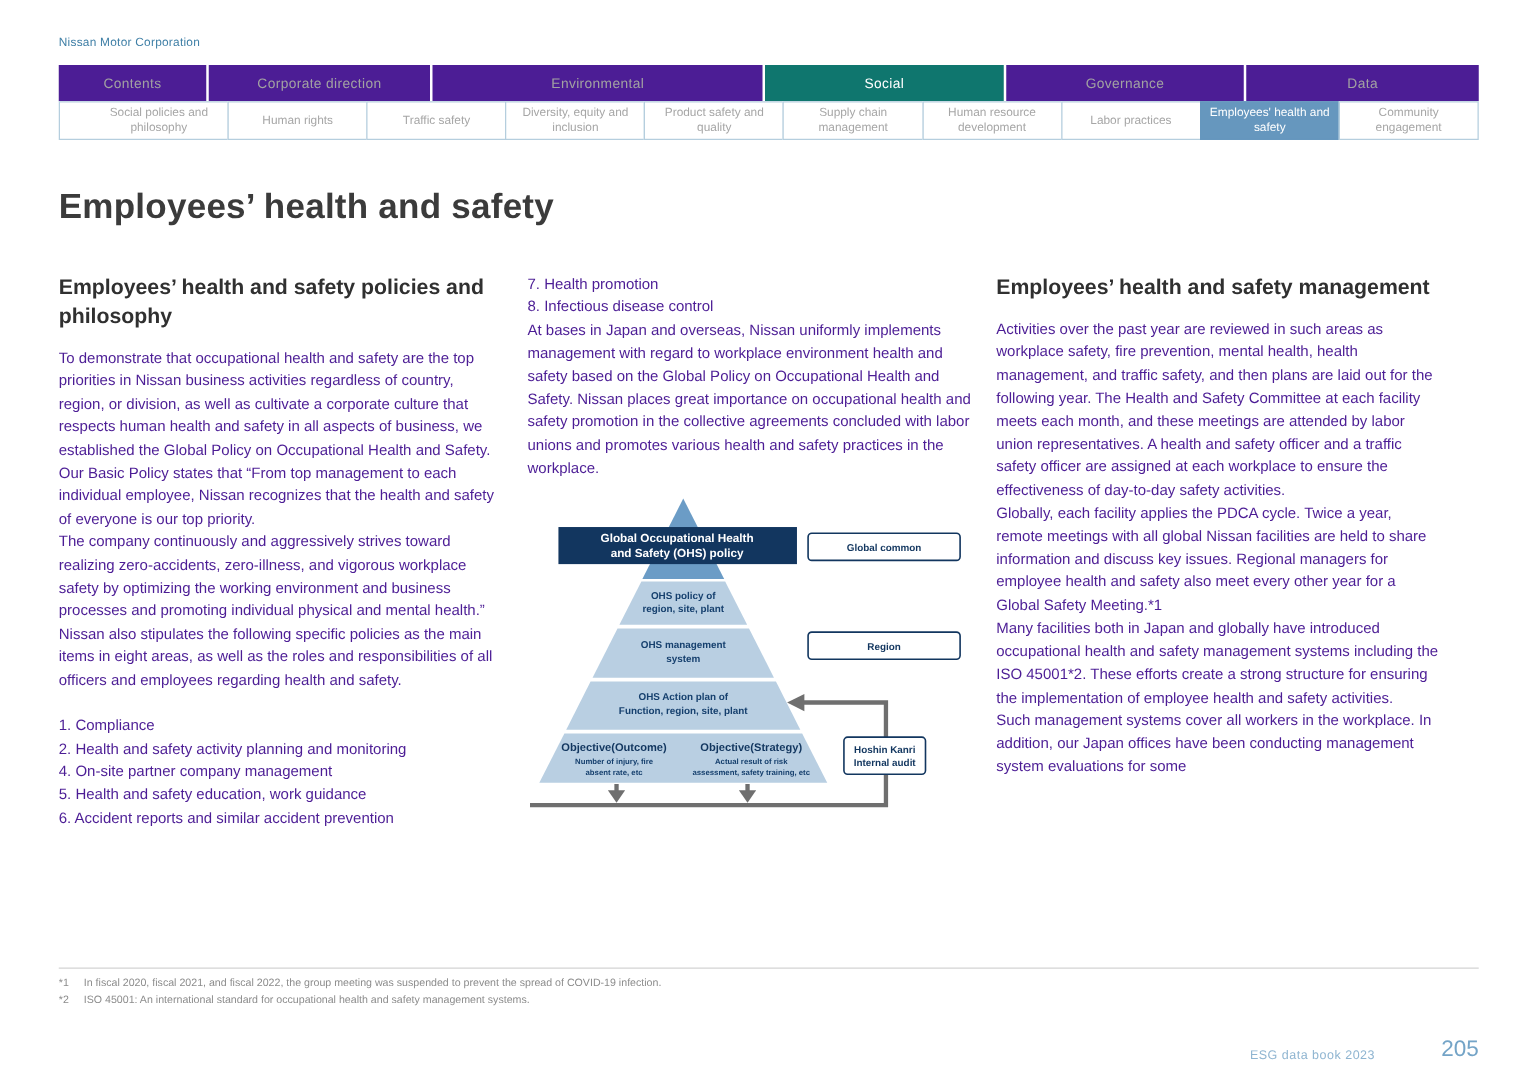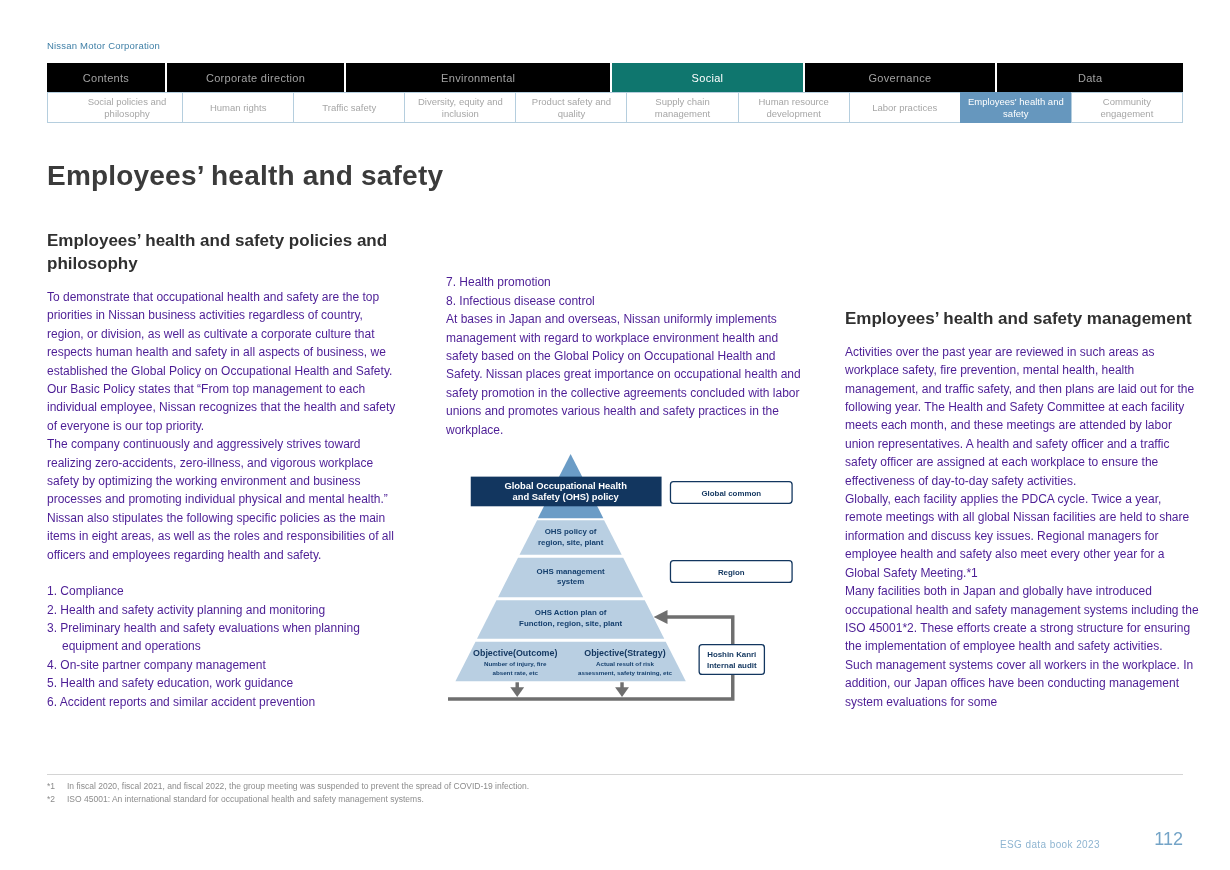--- a/index.html
+++ b/index.html
@@ -1,38 +1,38 @@
 <!DOCTYPE html>
 <html><head>
 <meta charset="utf-8">
 <style>
   * { margin:0; padding:0; box-sizing:border-box; }
   html,body { width:1230px; height:870px; background:#ffffff; font-family:"Liberation Sans", sans-serif; }
   .page { position:relative; width:1230px; height:870px; overflow:hidden; background:#fff; }
   .margin { margin-left:47px; margin-right:47px; }
 
   
-  .brand { padding-top:40px; font-size:9.5px; color:#3f7fa6; letter-spacing:0.2px; }
+  .brand { padding-top:29px; font-size:9.5px; color:#3f7fa6; letter-spacing:0.2px; }
 
   
   .main-tabs { display:flex; gap:2px; margin-top:12px; height:29px; }
-  .main-tab { background:#000000; color:#a2a2a2; font-size:11px; display:flex; align-items:center; justify-content:center; letter-spacing:0.3px; cursor:default; }
+  .main-tab { background:#4c1d95; color:#a2a2a2; font-size:11px; display:flex; align-items:center; justify-content:center; letter-spacing:0.3px; cursor:default; }
   .main-tab.active { background:#0f766e; color:#ffffff; }
 
   
   .sub-tabs { display:flex; height:31px; }
   .sub-tab { flex:1 1 0; background:#ffffff; border:1px solid #b5cede; margin-left:-1px; color:#a6a6a6; font-size:9.5px; line-height:1.18; display:flex; align-items:center; justify-content:center; text-align:center; padding:2px 4px; cursor:default; }
   .sub-tab:first-child { margin-left:0;padding-left:28px; }
   .sub-tab.active { background:#6697be; border-color:#6697be; color:#ffffff; }
 
   
   .page-title { margin-top:37px; font-size:28px; color:#3b3b3b; letter-spacing:0.2px; }
 
   
-  .cols { display:flex; margin-top:37px; gap:44px;align-items:flex-end; }
+  .cols { display:flex; margin-top:37px; gap:20px; }
   .col { width:355px; flex:0 0 355px; }
   .col-heading { font-size:17px; line-height:23px; color:#303030; margin-bottom:13px; }
   .body-text { font-size:12px; line-height:18.4px; color:#4c1d95; }
   .body-text p { margin:0; }
   .list { margin-top:18px; }
   .list div { padding-left:15px; text-indent:-15px; }
   .diagram-title { margin-top:14px; font-size:15px; line-height:20px; color:#4f4f4f; }
   .diagram-wrap { margin-top:5px; }
 
   
@@ -82,21 +82,20 @@
       <div class="col">
         <h2 class="col-heading">Employees’ health and safety policies and philosophy</h2>
         <div class="body-text">
           <p>To demonstrate that occupational health and safety are the top priorities in Nissan business activities regardless of country, region, or division, as well as cultivate a corporate culture that respects human health and safety in all aspects of business, we established the Global Policy on Occupational Health and Safety.</p>
           <p>Our Basic Policy states that “From top management to each individual employee, Nissan recognizes that the health and safety of everyone is our top priority.</p>
           <p>The company continuously and aggressively strives toward realizing zero-accidents, zero-illness, and vigorous workplace safety by optimizing the working environment and business processes and promoting individual physical and mental health.”</p>
           <p>Nissan also stipulates the following specific policies as the main items in eight areas, as well as the roles and responsibilities of all officers and employees regarding health and safety.</p>
           <div class="list">
             <div>1. Compliance</div>
             <div>2. Health and safety activity planning and monitoring</div>
-            <div>3. Preliminary health and safety evaluations when planning equipment and operations</div>
             <div>4. On-site partner company management</div>
             <div>5. Health and safety education, work guidance</div>
             <div>6. Accident reports and similar accident prevention</div>
           </div>
         </div>
       </div>
 
       <div class="col">
         <div class="body-text">
           <div>7. Health promotion</div>
@@ -166,14 +165,14 @@
       <span class="mark">*1</span>
       <span>In fiscal 2020, fiscal 2021, and fiscal 2022, the group meeting was suspended to prevent the spread of COVID-19 infection.</span>
     </div>
     <div class="footnote">
       <span class="mark">*2</span>
       <span>ISO 45001: An international standard for occupational health and safety management systems.</span>
     </div>
   </div>
 
   <div class="footer-doc">ESG data book 2023</div>
-  <div class="footer-page">112</div>
+  <div class="footer-page">205</div>
 </div>
 
 </body></html>

